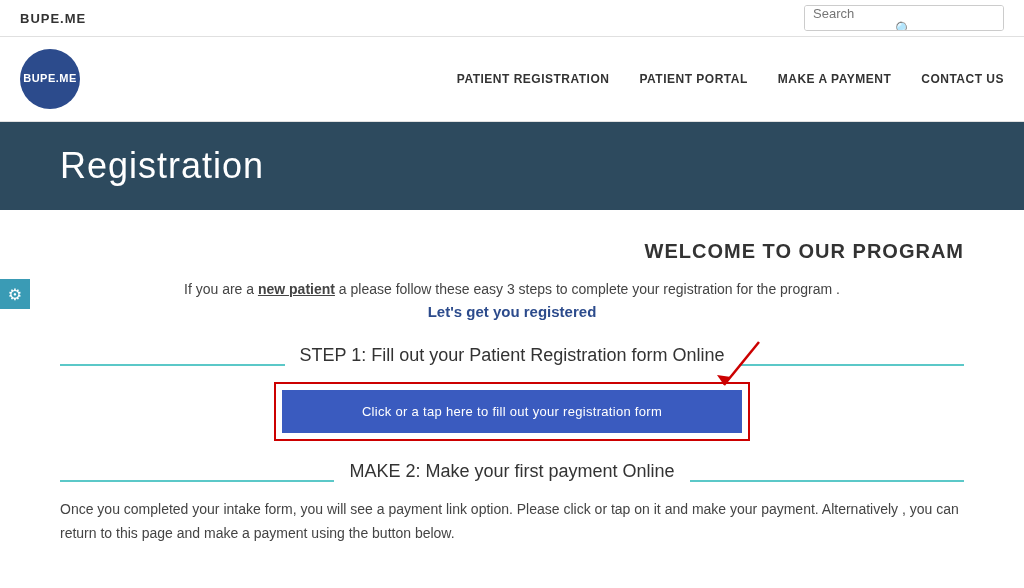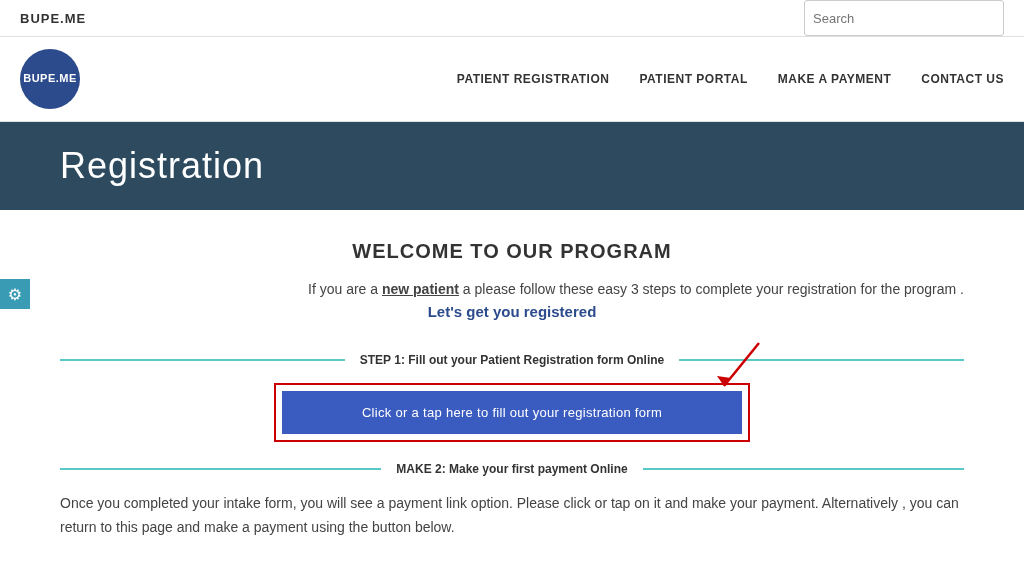--- a/index.html
+++ b/index.html
@@ -16,26 +16,26 @@
       background: #fff;
     }
     .top-bar-brand {
       font-size: 13px;
       font-weight: bold;
       color: #333;
       letter-spacing: 1px;
     }
     .top-bar-search {
       display: flex;
-      align-items: center;
       border: 1px solid #ccc;
       border-radius: 3px;
       overflow: hidden;
       width: 200px;
-      height: 36px;
+      height: 26px;
+      flex-direction: column;
     }
     .top-bar-search input {
       border: none;
       outline: none;
       padding: 0 8px;
       font-size: 13px;
       flex: 1;
       color: #999;
     }
     .top-bar-search .search-icon-btn {
@@ -98,54 +98,54 @@
       letter-spacing: 1px;
     }
 
     
     .main-content {
       padding: 30px 60px 20px 60px;
       position: relative;
     }
 
     .welcome-heading {
-      text-align: center;
+      text-align: right;
       font-size: 20px;
       font-weight: bold;
       color: #333;
       margin-bottom: 18px;
       letter-spacing: 1px;
     }
 
     .intro-text {
-      text-align: right;
+      text-align: center;
       font-size: 14px;
       color: #444;
       margin-bottom: 6px;
     }
     .intro-text span.underline {
       text-decoration: underline;
       font-weight: bold;
     }
 
     .lets-get {
       text-align: center;
       color: #2c4b8c;
       font-weight: bold;
       font-size: 15px;
-      margin-bottom: 33px;
+      margin-bottom: 25px;
     }
 
     
     .step-heading {
       display: flex;
-      align-items: center;
-      text-align: center;
-      font-size: 12px;
-      font-weight: bold;
+      align-items: flex-end;
+      text-align: center;
+      font-size: 18px;
+      font-weight: normal;
       color: #333;
       margin-bottom: 16px;
     }
     .step-heading::before,
     .step-heading::after {
       content: '';
       flex: 1;
       height: 2px;
       background: #5bc8c8;
     }

